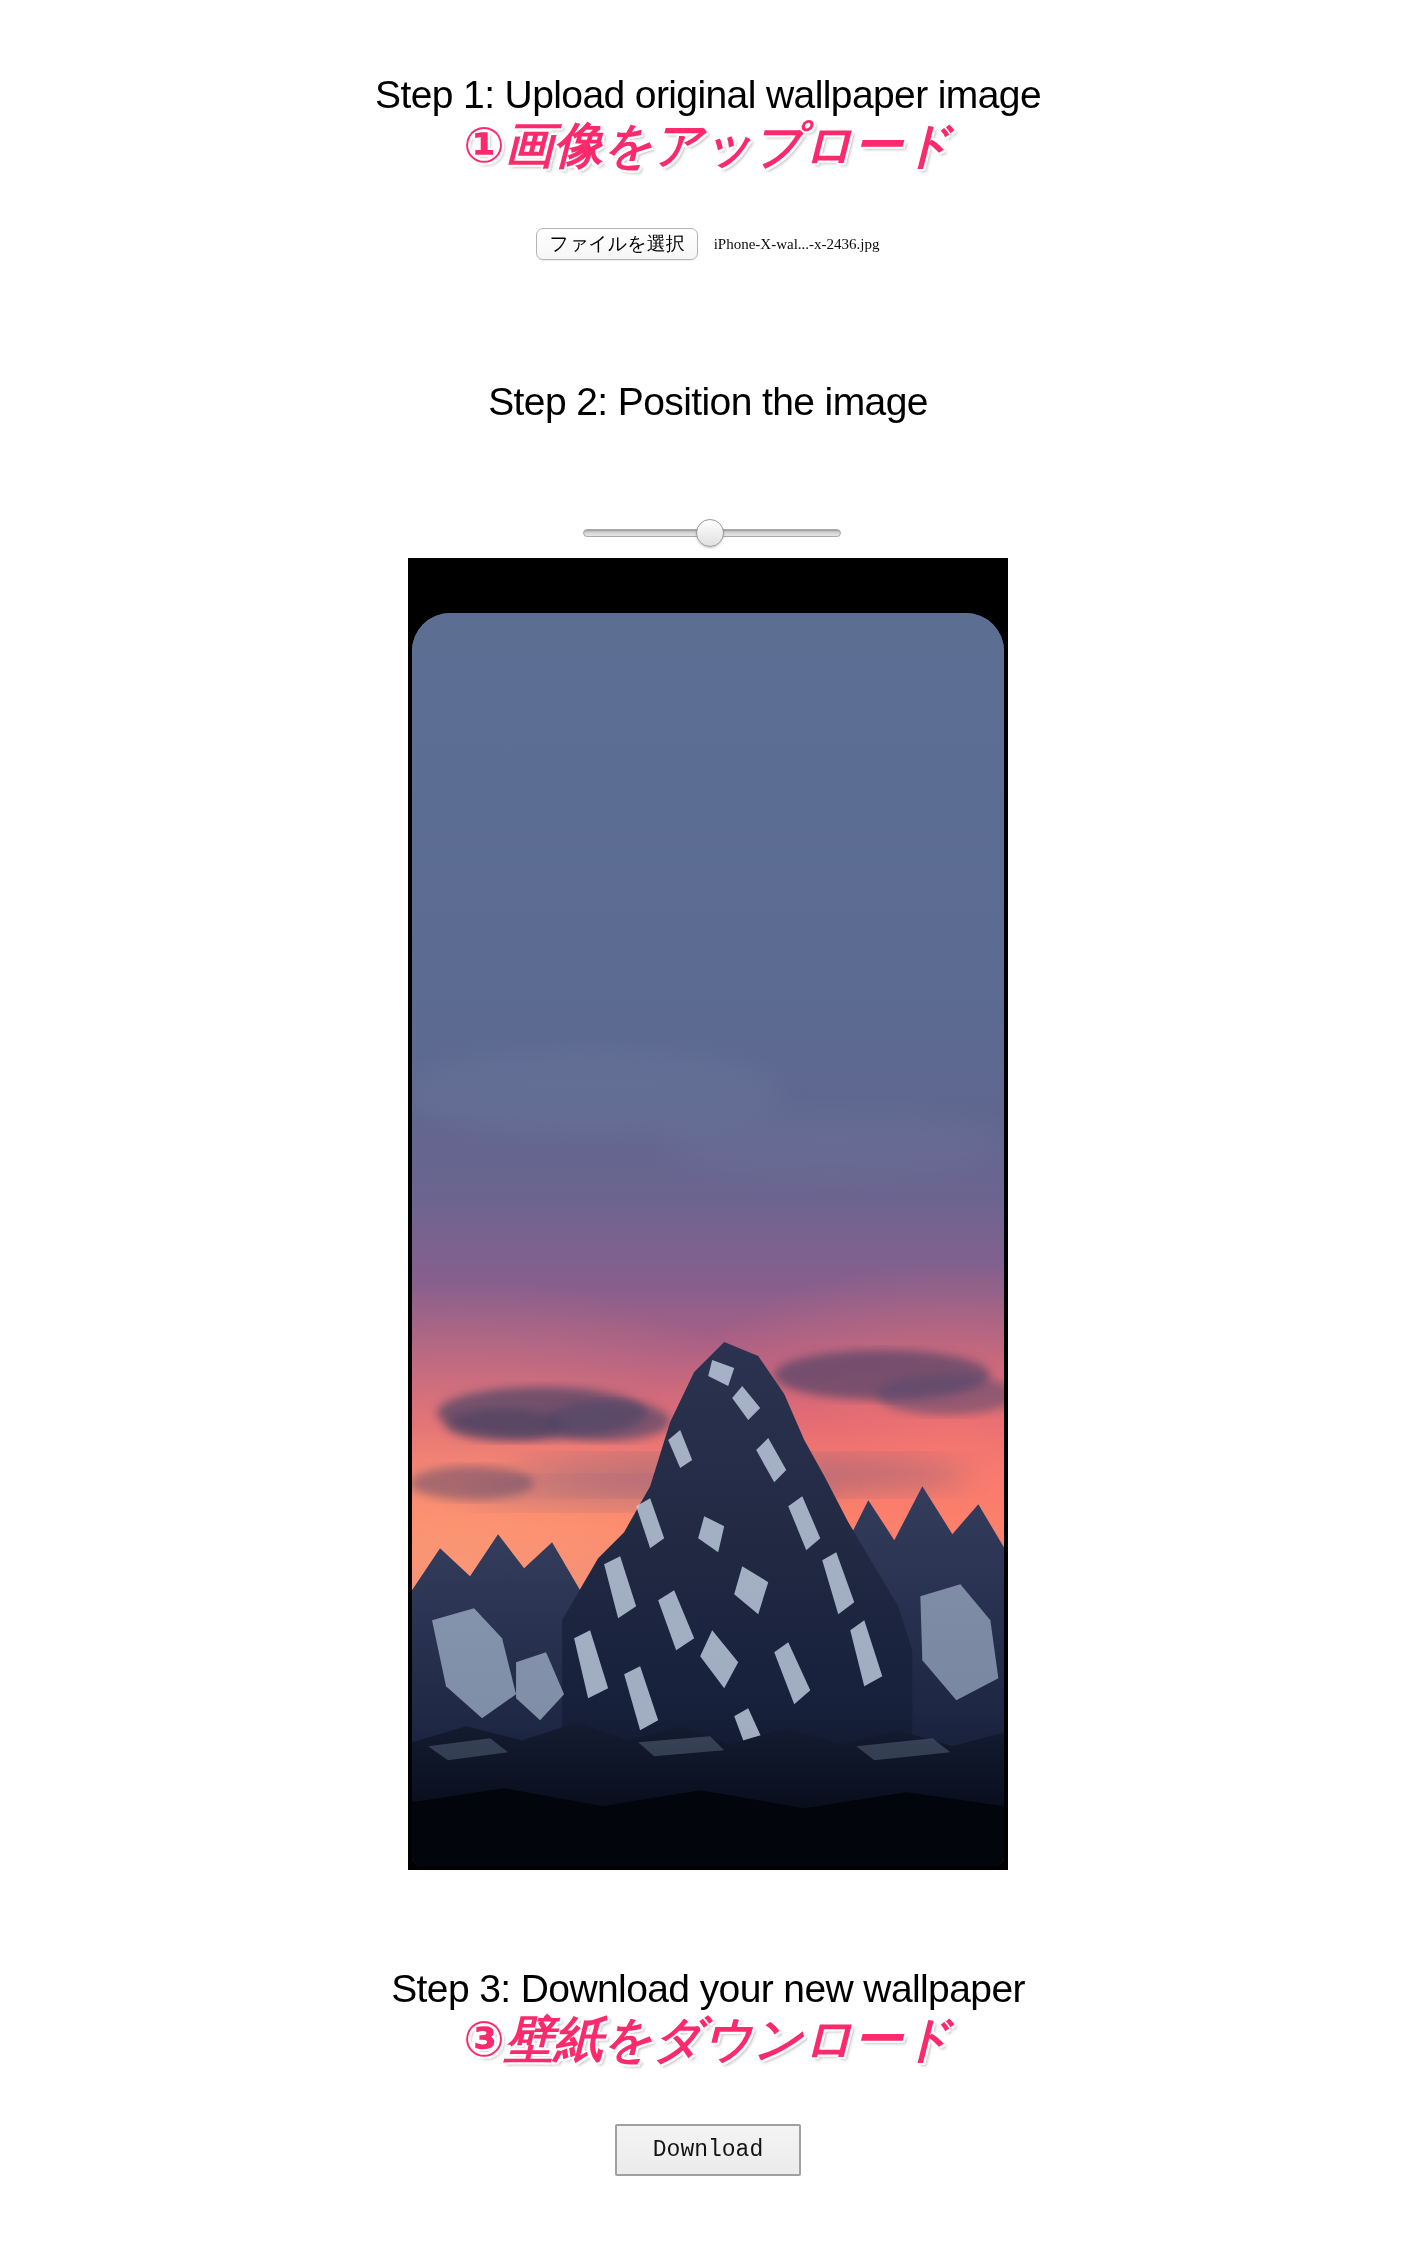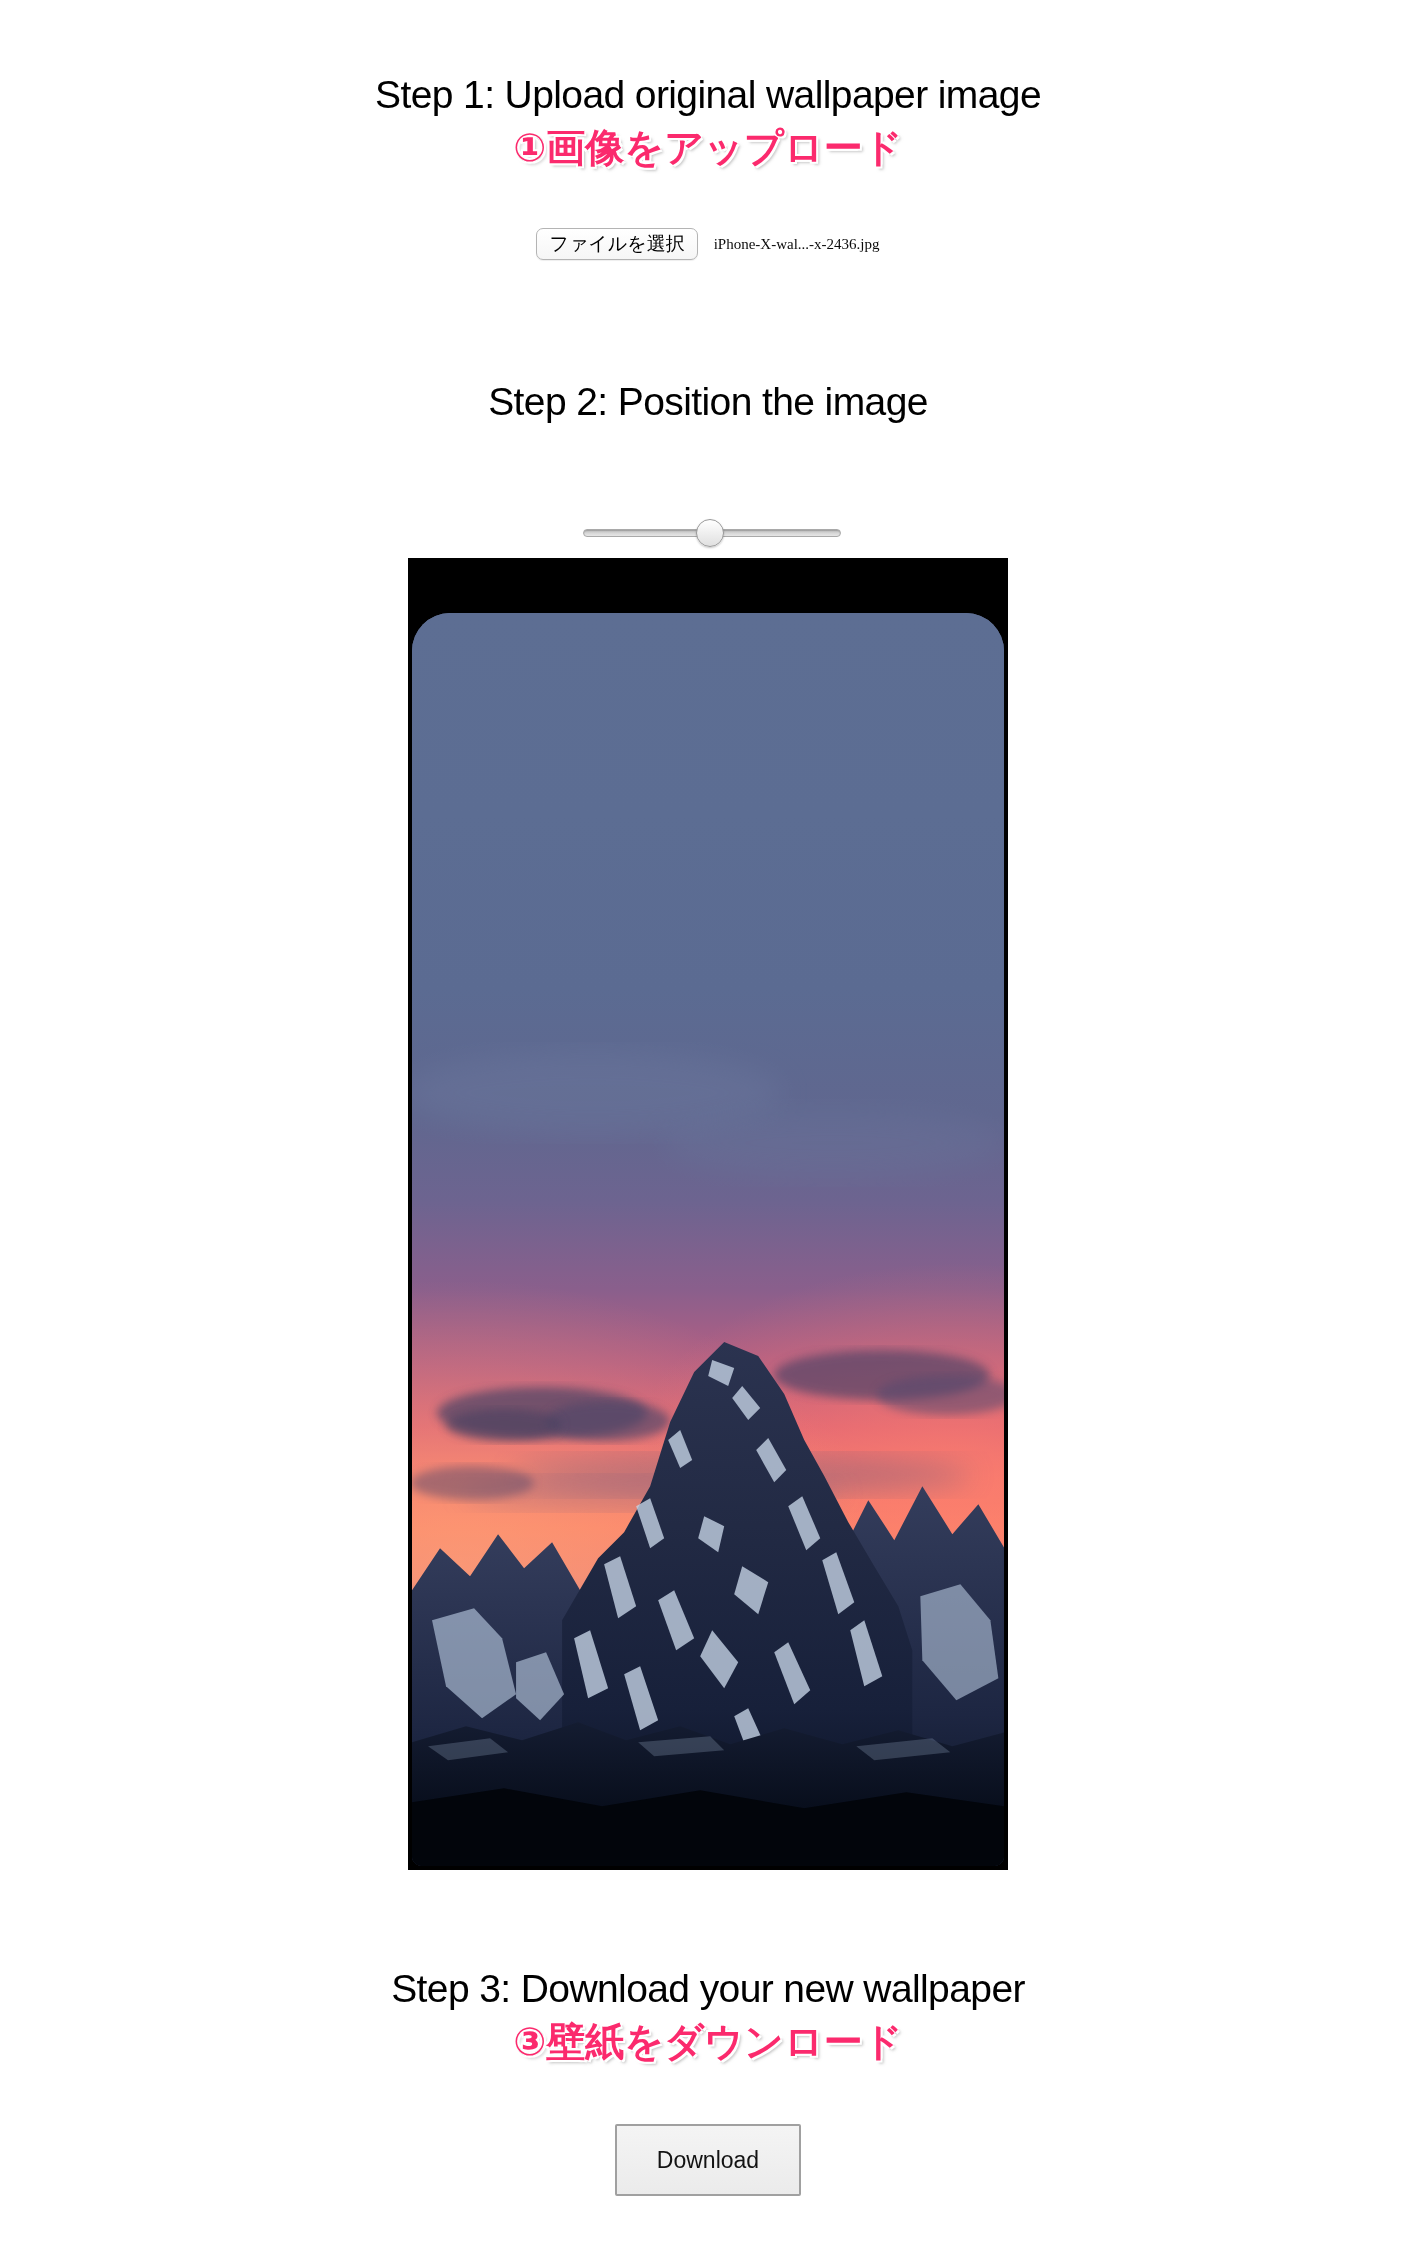--- a/index.html
+++ b/index.html
@@ -26,30 +26,31 @@
   .step-en {
     font-size: 39px;
     font-weight: 400;
     letter-spacing: -0.6px;
     line-height: 1.08;
     color: #000000;
     margin: 0;
     white-space: nowrap;
   }
   .step-jp {
-    font-size: 39px;
+    font-size: 49px;
     font-weight: 700;
     line-height: 1.12;
-    margin: 10px 0 0 0;
+    margin: 2px 0 0 0;
     color: #fb2a6d;
     white-space: nowrap;
     text-shadow:
       2px 2px 0 #ffffff, -2px 2px 0 #ffffff,
       2px -2px 0 #ffffff, -2px -2px 0 #ffffff,
       3px 3px 3px rgba(140,140,140,0.55);
+    font-style: italic;
   }
 
   
   .s1 { position: absolute; top: 74px; left: 0; }
 
   .file-row {
     position: absolute;
     top: 228px; left: 0; width: 100%;
     display: flex;
     align-items: center;
@@ -165,26 +166,26 @@
 
   
   .s3 { position: absolute; top: 1968px; left: 0; }
 
   .download-wrap {
     position: absolute;
     top: 2124px; left: 0; width: 100%;
     display: flex; justify-content: center;
   }
   .download-btn {
-    width: 186px; height: 72px;
+    width: 186px; height: 52px;
     display: inline-flex;
     align-items: center;
     justify-content: center;
     font-size: 23px;
-    font-family: Liberation Sans, sans-serif;
+    font-family: Liberation Mono, monospace;
     color: #131313;
     background: linear-gradient(#f4f4f4, #ebebeb);
     border: 2px solid #a0a0a0;
     border-radius: 2px;
     cursor: pointer;
   }
 </style>
 </head>
 <body>
 

